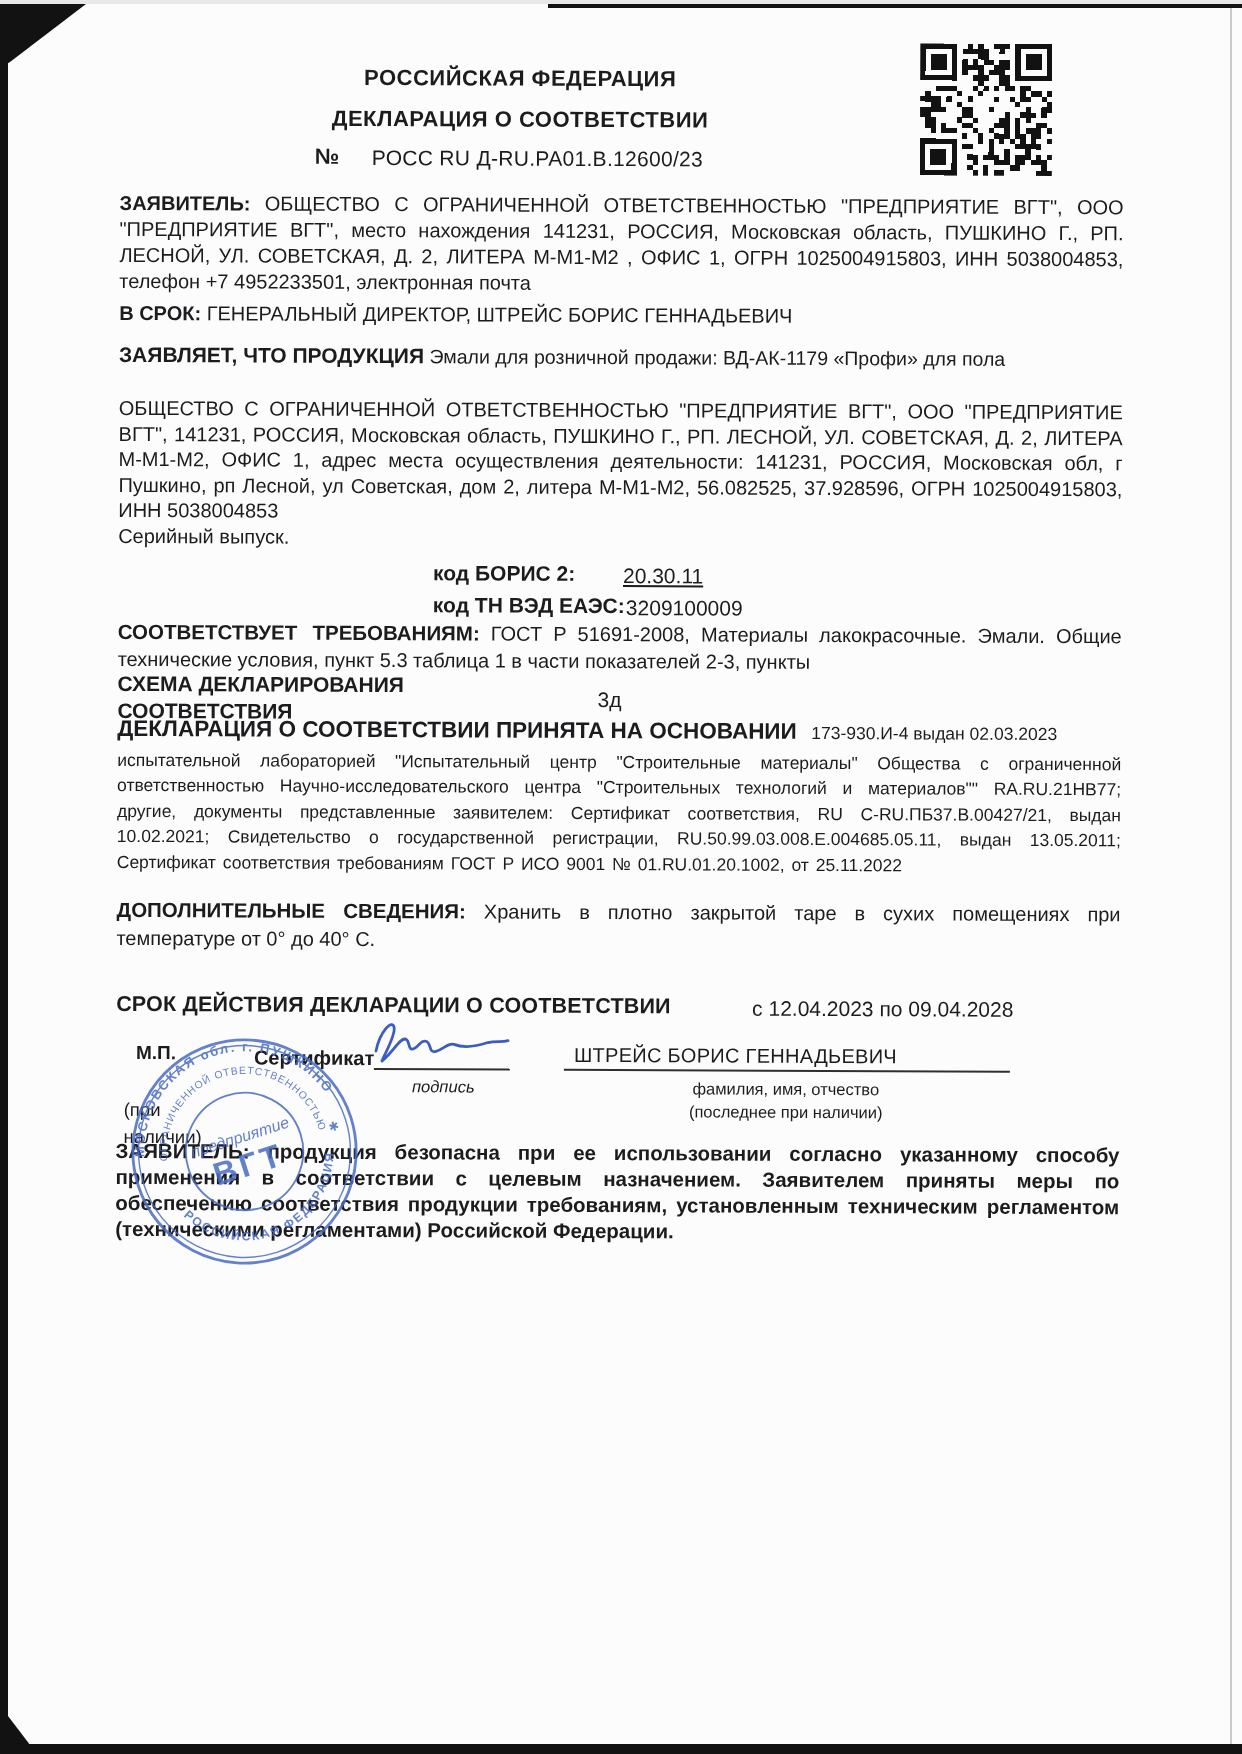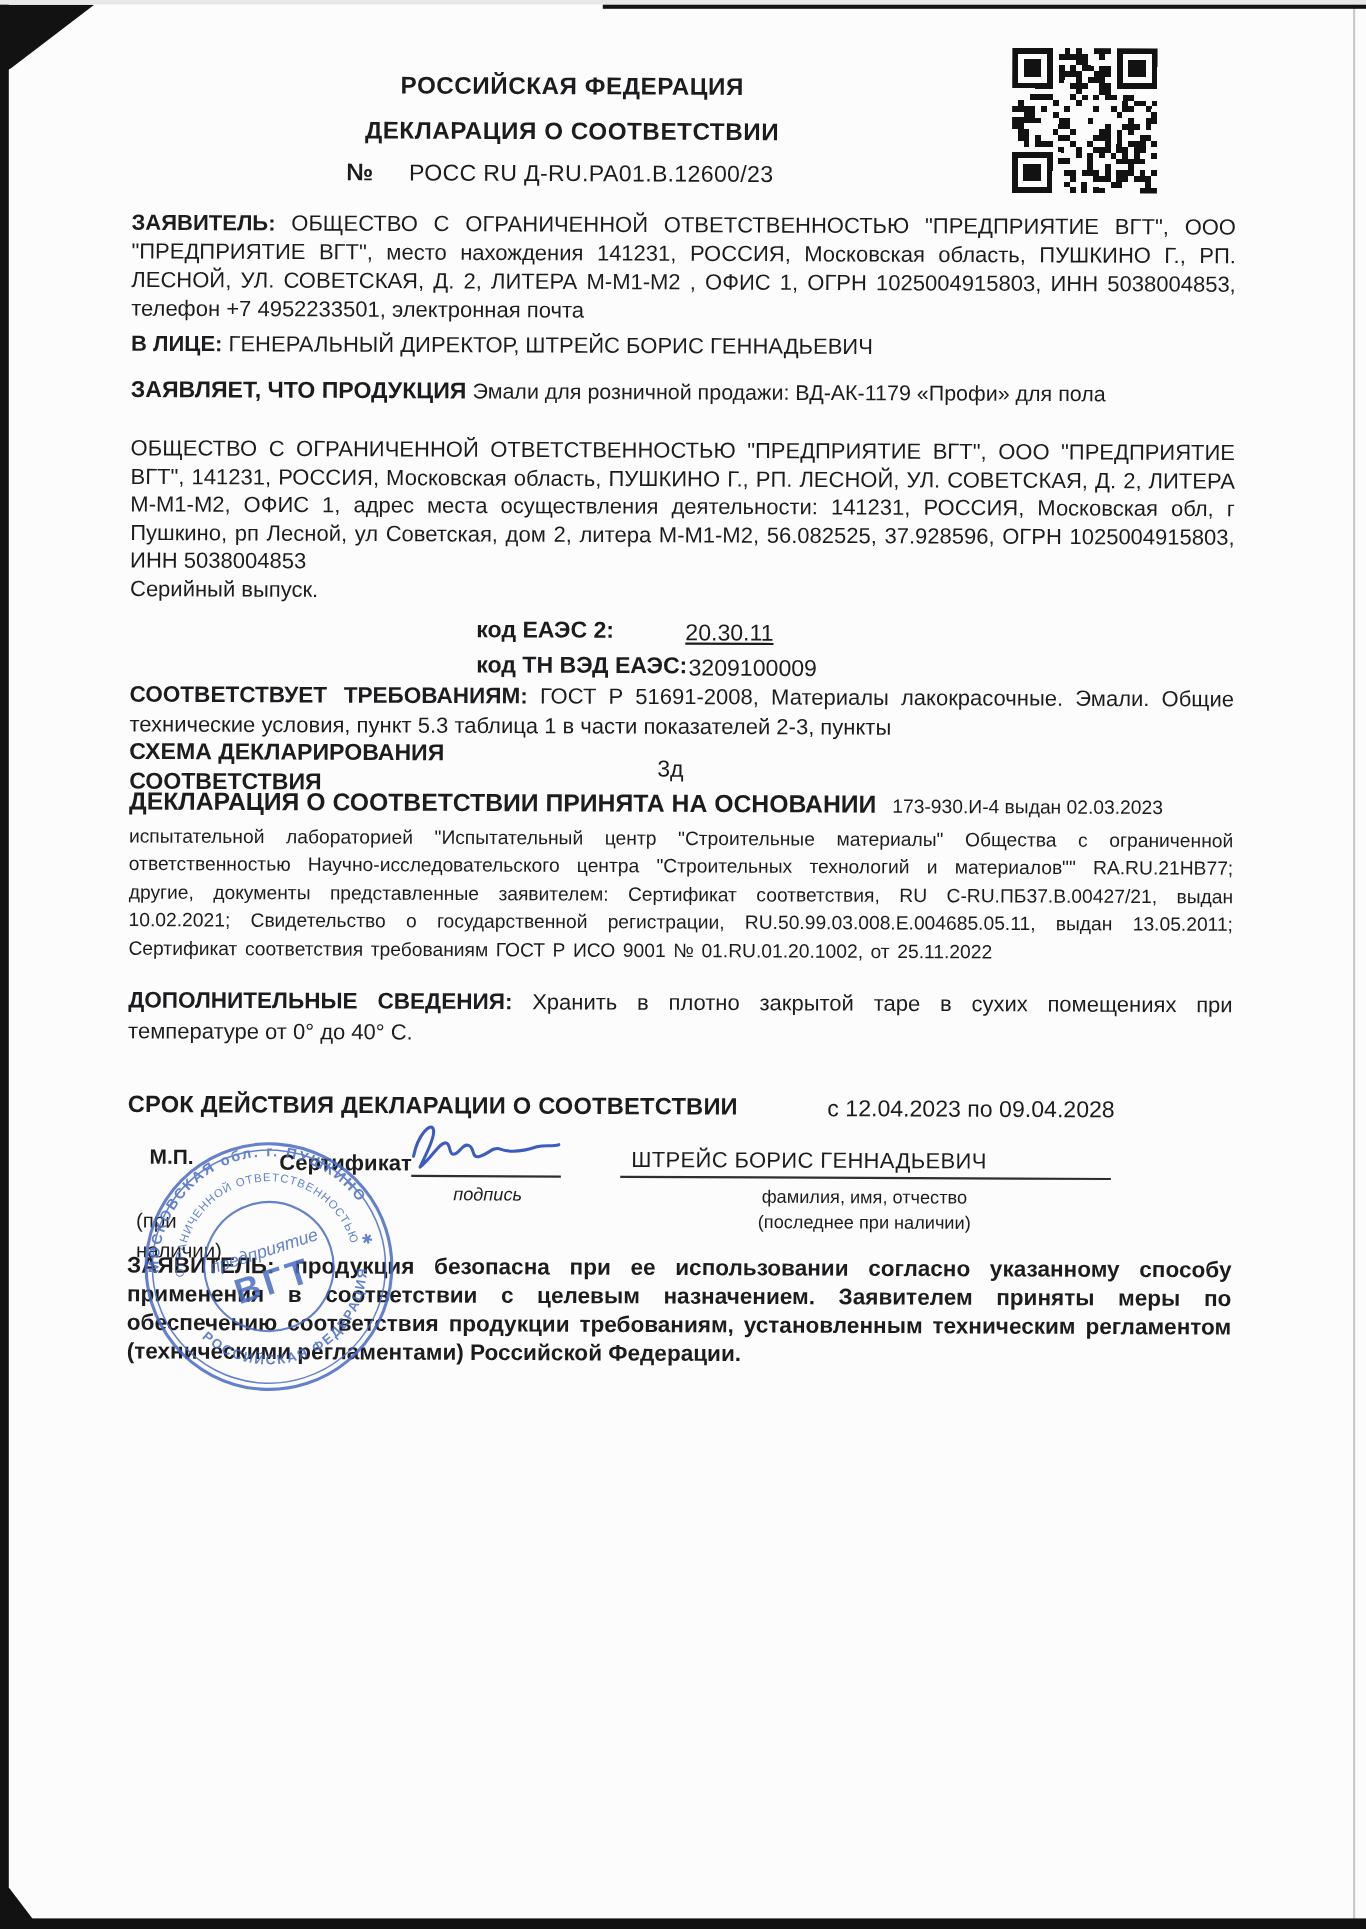--- a/index.html
+++ b/index.html
@@ -370,35 +370,35 @@
           <rect x="23" y="24" width="1" height="1"></rect>
           <rect x="24" y="24" width="1" height="1"></rect>
         </svg></span>
 
     <div class="jp applicant">
       <span class="b">ЗАЯВИТЕЛЬ:</span>
       <span>ОБЩЕСТВО С ОГРАНИЧЕННОЙ ОТВЕТСТВЕННОСТЬЮ "ПРЕДПРИЯТИЕ ВГТ", ООО "ПРЕДПРИЯТИЕ ВГТ", место нахождения 141231, РОССИЯ, Московская область, ПУШКИНО Г., РП. ЛЕСНОЙ, УЛ. СОВЕТСКАЯ, Д. 2, ЛИТЕРА М-М1-М2 , ОФИС 1, ОГРН 1025004915803, ИНН 5038004853, телефон +7 4952233501, электронная почта</span>
     </div>
 
     <div class="jp inperson">
-      <span class="b">В ЛИЦЕ:</span>
+      <span class="b">В СРОК:</span>
       <span>ГЕНЕРАЛЬНЫЙ ДИРЕКТОР, ШТРЕЙС БОРИС ГЕННАДЬЕВИЧ</span>
     </div>
 
     <div class="jp declares">
       <span class="b lbl">ЗАЯВЛЯЕТ, ЧТО ПРОДУКЦИЯ</span>
       <span class="txt">Эмали для розничной продажи: ВД-АК-1179 «Профи» для пола</span>
     </div>
 
     <div class="jp manu">
       <p>ОБЩЕСТВО С ОГРАНИЧЕННОЙ ОТВЕТСТВЕННОСТЬЮ "ПРЕДПРИЯТИЕ ВГТ", ООО "ПРЕДПРИЯТИЕ ВГТ", 141231, РОССИЯ, Московская область, ПУШКИНО Г., РП. ЛЕСНОЙ, УЛ. СОВЕТСКАЯ, Д. 2, ЛИТЕРА М-М1-М2, ОФИС 1, адрес места осуществления деятельности: 141231, РОССИЯ, Московская обл, г Пушкино, рп Лесной, ул Советская, дом 2, литера М-М1-М2, 56.082525, 37.928596, ОГРН 1025004915803, ИНН 5038004853</p>
       <p>Серийный выпуск.</p>
     </div>
 
-    <span class="abs okpd-l b">код ЕАЭС 2:</span>
+    <span class="abs okpd-l b">код БОРИС 2:</span>
     <span class="abs okpd-v">20.30.11</span>
     <span class="abs tnved-l b">код ТН ВЭД ЕАЭС:</span>
     <span class="abs tnved-v">3209100009</span>
 
     <div class="jp complies">
       <span class="b lbl">СООТВЕТСТВУЕТ ТРЕБОВАНИЯМ:</span>
       <span>ГОСТ Р 51691-2008, Материалы лакокрасочные. Эмали. Общие технические условия, пункт 5.3 таблица 1 в части показателей 2-3, пункты</span>
     </div>
 
     <div class="abs scheme-l b">СХЕМА ДЕКЛАРИРОВАНИЯ СООТВЕТСТВИЯ</div>

